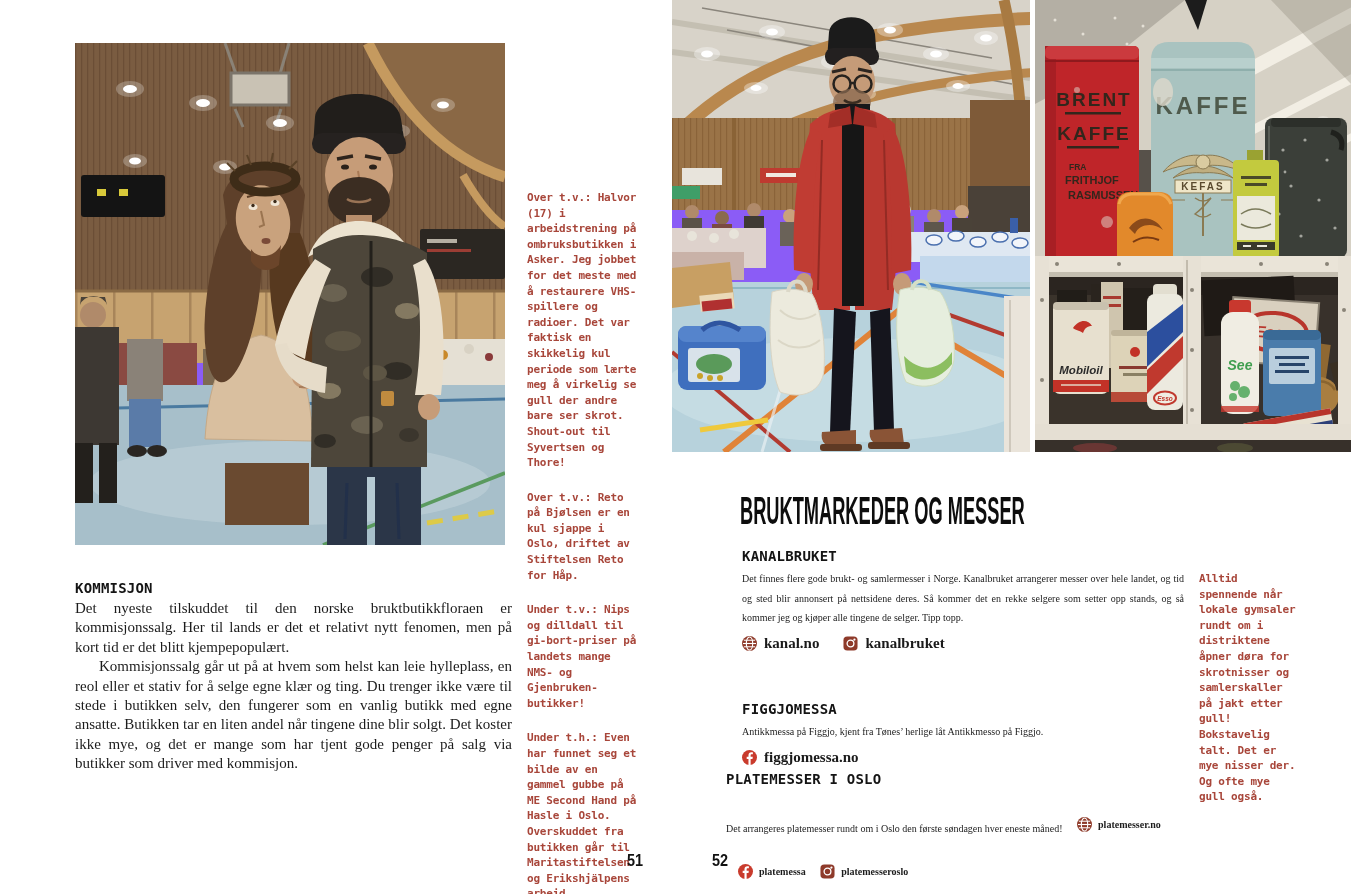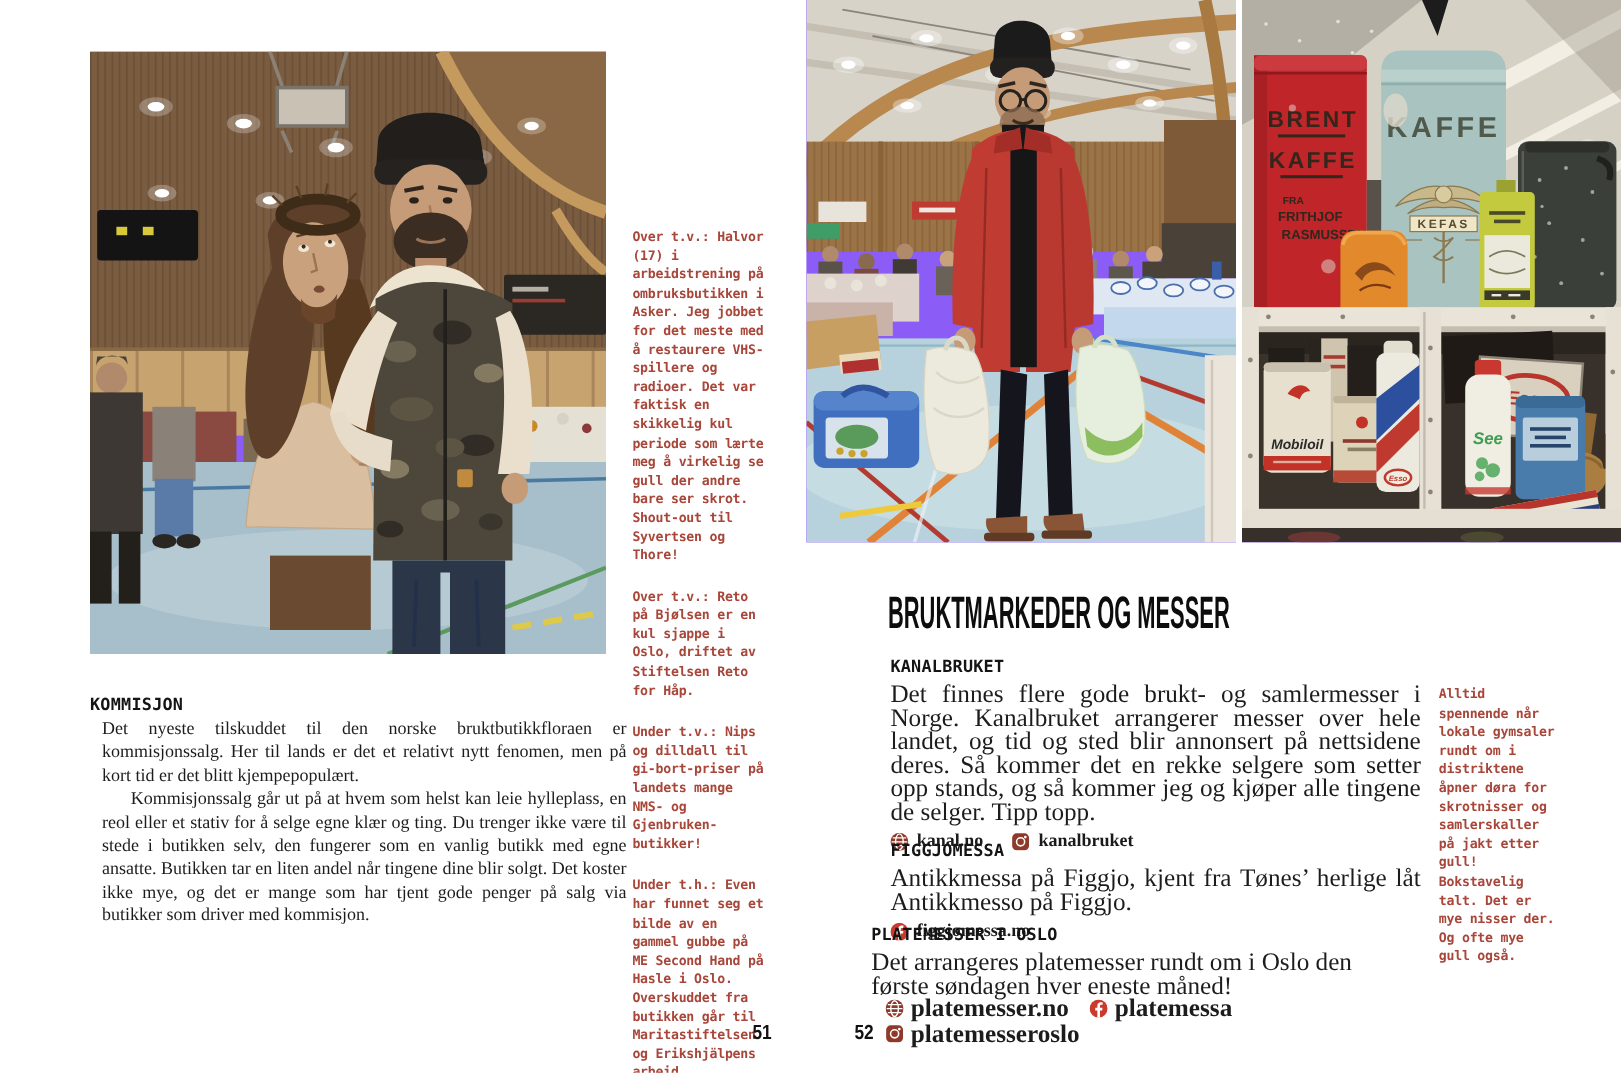--- a/index.html
+++ b/index.html
@@ -27,24 +27,24 @@
   .body-col p + p{text-indent:24px;}
 
   #rp-heading{
     left:740px;top:492px;
     font-family:"Liberation Sans",sans-serif;font-weight:800;font-size:38px;
     letter-spacing:0;color:#0d0d0d;white-space:nowrap;
     transform:scaleX(.48);transform-origin:0 0;line-height:1;
   }
   .section{position:absolute;width:442px;}
   .sec-heading{font-family:"DejaVu Sans Mono",monospace;font-weight:bold;font-size:14px;letter-spacing:.2px;color:#141414;margin:0 0 5px 0;}
-  .sec-body{font-size:21px;line-height:19.5px;text-align:justify;margin:0;}
+  .sec-body{font-size:10px;line-height:19.5px;text-align:justify;margin:0;}
   .links-row{display:flex;gap:24px;margin-top:7px;}
   .link-item{display:inline-flex;align-items:center;gap:7px;font-weight:bold;font-size:15px;color:#1a1a1a;cursor:pointer;}
-  .link-inline{display:inline-flex;align-items:center;gap:6px;font-weight:bold;margin-left:12px;white-space:nowrap;}
+  .link-inline{display:inline-flex;align-items:center;gap:6px;font-weight:bold;margin-left:12px;white-space:nowrap;margin-top:23px;}
   .icon{width:15px;height:15px;display:inline-block;flex:0 0 auto;}
 
   .pagenum{
     position:absolute;font-family:"Liberation Sans",sans-serif;font-weight:800;
     font-size:17px;color:#111;transform:scaleX(.85);transform-origin:0 0;
   }
   
   .tin-serif{font-family:"Liberation Sans",sans-serif;font-weight:bold;fill:#33261c;}
   .svgtxt{font-family:"Liberation Sans",sans-serif;}
 </style>
@@ -212,21 +212,21 @@
       <path d="M200,302 C206,332 224,346 250,350 L252,324 C232,318 214,314 212,300 Z" fill="#e6dcc9"></path>
       <path d="M252,424 L252,502 L292,502 L292,434 L300,434 L300,502 L346,502 L346,424 Z" fill="#2b3648"></path>
       <line x1="272" y1="440" x2="270" y2="496" stroke="#22304a" stroke-width="3"></line>
       <line x1="322" y1="440" x2="324" y2="496" stroke="#22304a" stroke-width="3"></line>
     </g>
   </svg>
 </div>
 
 <div class="abs mono-head" style="left:75px;top:580px;">KOMMISJON</div>
 
-<div class="abs body-col" style="left:85px;top:599px;width:437px;">
+<div class="abs body-col" style="left:75px;top:599px;width:437px;">
   <p>Det nyeste tilskuddet til den norske bruktbutikkfloraen er kommisjonssalg. Her til lands er det et relativt nytt fenomen, men på kort tid er det blitt kjempepopulært.</p>
   <p>Kommisjonssalg går ut på at hvem som helst kan leie hylleplass, en reol eller et stativ for å selge egne klær og ting. Du trenger ikke være til stede i butikken selv, den fungerer som en vanlig butikk med egne ansatte. Butikken tar en liten andel når tingene dine blir solgt. Det koster ikke mye, og det er mange som har tjent gode penger på salg via butikker som driver med kommisjon.</p>
 </div>
 
 <div class="abs caption" style="left:527px;top:190px;width:114px;">
   <p>Over t.v.: Halvor (17) i arbeidstrening på ombruksbutikken i Asker. Jeg jobbet for det meste med å restaurere VHS-spillere og radioer. Det var faktisk en skikkelig kul periode som lærte meg å virkelig se gull der andre bare ser skrot. Shout-out til Syvertsen og Thore!</p>
   <p>Over t.v.: Reto på Bjølsen er en kul sjappe i Oslo, driftet av Stiftelsen Reto for Håp.</p>
   <p>Under t.v.: Nips og dilldall til gi-bort-priser på landets mange NMS- og Gjenbruken-butikker!</p>
   <p>Under t.h.: Even har funnet seg et bilde av en gammel gubbe på ME Second Hand på Hasle i Oslo. Overskuddet fra butikken går til Maritastiftelsen og Erikshjälpens arbeid.</p>
 </div>

